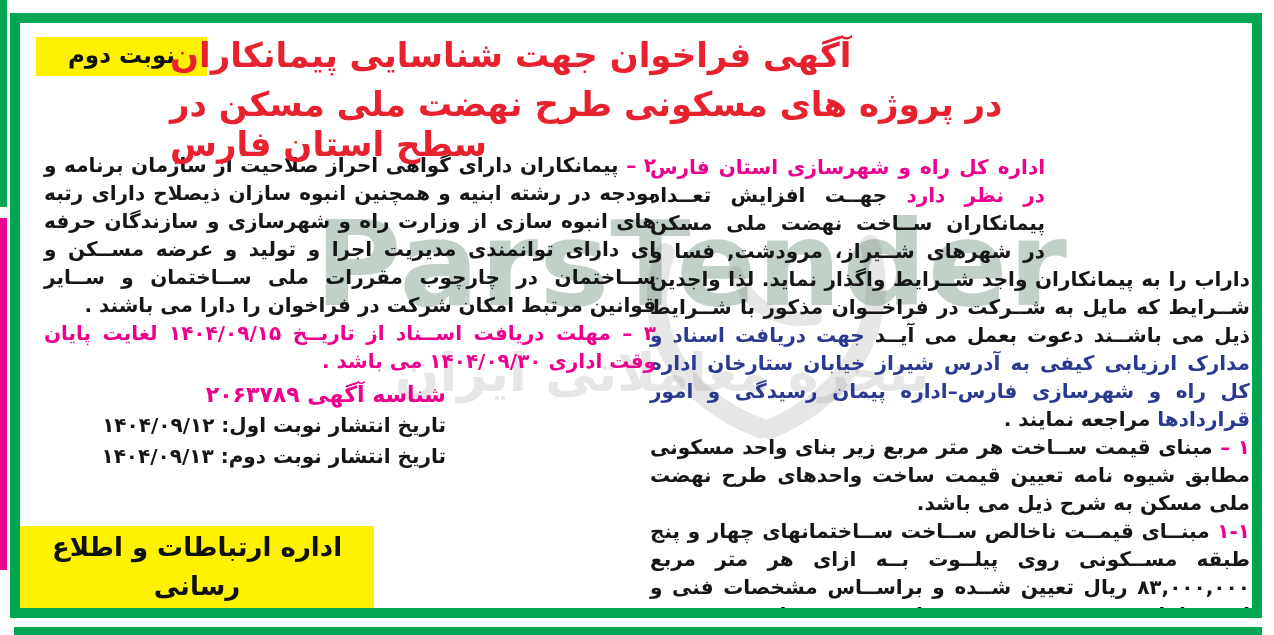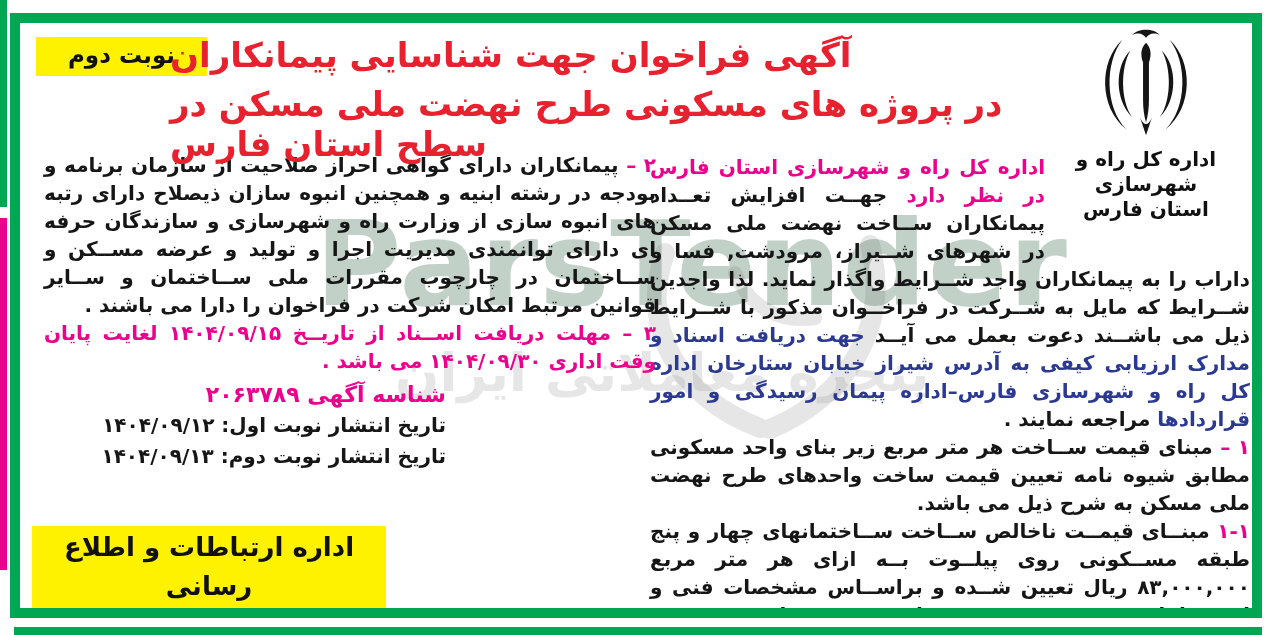--- a/index.html
+++ b/index.html
@@ -53,21 +53,21 @@
   .col-right{left:630px;top:130px;width:600px;}
   .col-left{left:24px;top:128px;width:612px;}
   .logo-spacer{float:right;width:205px;height:86px;}
   .pink{color:#ec008c;}
   .blue{color:#2b3990;}
 
   .pub-block{direction:rtl;text-align:right;margin:4px 210px 0 0;line-height:31px;}
   .adid{font-size:22px;}
 
   .footer-box{
-    position:absolute;left:12px;top:503px;width:354px;height:82px;background:#fff200;
+    position:absolute;left:0;top:503px;width:354px;height:82px;background:#fff200;
     text-align:center;font-weight:bold;color:#111;font-size:26px;line-height:39px;
     direction:rtl;z-index:2;box-sizing:border-box;padding-top:2px;
   }
 </style>
 </head>
 <body>
 
 <div class="page">
 
   <div class="edge-green"></div>
@@ -83,37 +83,20 @@
     </svg>
     <div class="wm-fa">پنجره معاملاتی ایران</div>
 
     <div class="badge">نوبت دوم</div>
 
     <div class="title">
       <div class="title-l1">آگهی فراخوان جهت شناسایی پیمانکاران</div>
       <div class="title-l2">در پروژه های مسکونی طرح نهضت ملی مسکن در سطح استان فارس</div>
     </div>
 
-    <div class="emblem">
-      <svg width="118" height="118" viewBox="0 0 120 120">
-        <g fill="#151515">
-          <path d="M46,8 C52,1 68,1 74,8 C67,5 63,7 60,11 C57,7 53,5 46,8 Z"></path>
-          <path d="M60,16 C65,21 66,28 63,36 L63,74 C63,83 62,90 60,97 C58,90 57,83 57,74 L57,36 C54,28 55,21 60,16 Z"></path>
-          <path d="M54,92 C58,101 62,101 66,92 L60,110 Z"></path>
-          <path d="M44,24 C28,40 28,74 46,92 C34,75 34,42 44,24 Z"></path>
-          <path d="M36,13 C12,35 12,82 40,104 C18,82 18,36 36,13 Z"></path>
-          <path d="M76,24 C92,40 92,74 74,92 C86,75 86,42 76,24 Z"></path>
-          <path d="M84,13 C108,35 108,82 80,104 C102,82 102,36 84,13 Z"></path>
-        </g>
-      </svg>
-      <div class="emblem-caption">
-        <div>اداره کل راه و شهرسازی</div>
-        <div>استان فارس</div>
-      </div>
-    </div>
 
     <div class="col col-right">
       <p><span class="logo-spacer"></span><span class="pink">اداره کل راه و شهرسازی استان فارس در نظر دارد</span><span> جهــت افزایش تعــداد پیمانکاران ســاخت نهضت ملی مسکن در شهرهای شــیراز، مرودشت, فسا و داراب را به پیمانکاران واجد شــرایط واگذار نماید. لذا واجدین شــرایط که مایل به شــرکت در فراخــوان مذکور با شــرایط ذیل می باشــند دعوت بعمل می آیــد </span><span class="blue">جهت دریافت اسناد و مدارک ارزیابی کیفی به آدرس شیراز خیابان ستارخان اداره کل راه و شهرسازی فارس–اداره پیمان رسیدگی و امور قراردادها</span><span> مراجعه نمایند .</span></p>
       <p><span class="pink">۱ –</span><span> مبنای قیمت ســاخت هر متر مربع زیر بنای واحد مسکونی مطابق شیوه نامه تعیین قیمت ساخت واحدهای طرح نهضت ملی مسکن به شرح ذیل می باشد.</span></p>
       <p><span class="pink">۱-۱</span><span> مبنــای قیمــت ناخالص ســاخت ســاختمانهای چهار و پنج طبقه مســکونی روی پیلــوت بــه ازای هر متر مربع ۸۳,۰۰۰,۰۰۰ ریال تعیین شــده و براســاس مشخصات فنی و لیست اقلام تعیین شده در شیوه نامه فوق می باشد.</span></p>
 
     </div>
 
     <div class="col col-left">
       <p><span class="pink">۲ –</span><span> پیمانکاران دارای گواهی احراز صلاحیت از سازمان برنامه و بودجه در رشته ابنیه و همچنین انبوه سازان ذیصلاح دارای رتبه های انبوه سازی از وزارت راه و شهرسازی و سازندگان حرفه ای دارای توانمندی مدیریت اجرا و تولید و عرضه مســکن و ســاختمان در چارچوب مقررات ملی ســاختمان و ســایر قوانین مرتبط امکان شرکت در فراخوان را دارا می باشند .</span></p>

